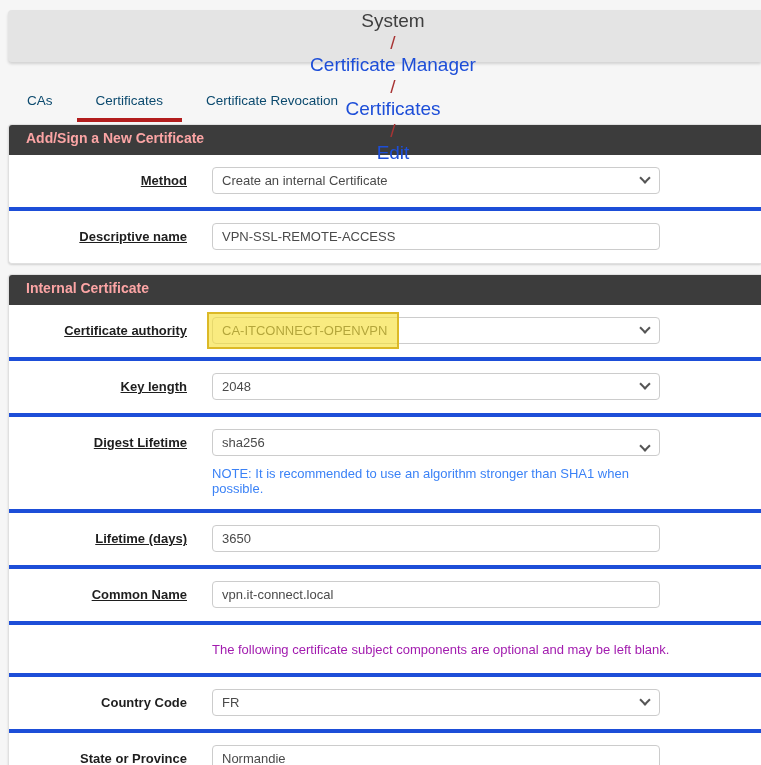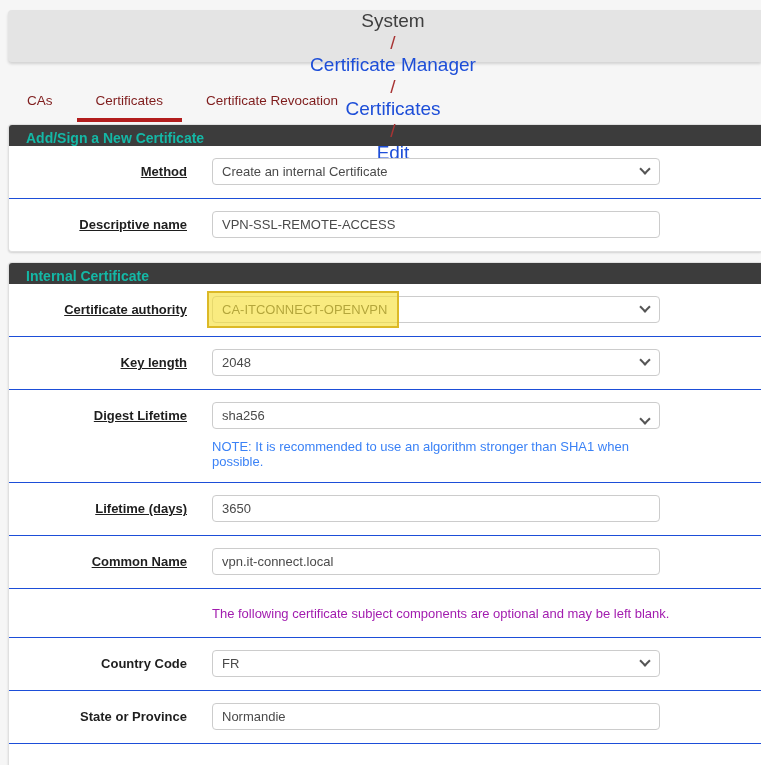--- a/index.html
+++ b/index.html
@@ -31,21 +31,21 @@
   
   .tabs {
     margin: 26px 0 0 8px;
     display: flex;
     height: 36px;
   }
   .tab {
     padding: 0 19px;
     margin-right: 5px;
     font-size: 13.5px;
-    color: #7f1d1d;
+    color: #0c4a6e;
     line-height: 26px;
     cursor: pointer;
     border-bottom: 4px solid transparent;
     align-self: flex-start;
     height: 34px;
   }
   .tab.active { border-bottom-color: #b21d1d; }
 
   
   .panel {
@@ -53,32 +53,32 @@
     width: calc(100% - 8px);
     background: #fff;
     border: 1px solid #e0e0e0;
     border-right: none;
     border-radius: 4px 0 0 4px;
     box-shadow: 0 1px 2px rgba(0,0,0,.15);
   }
   .panel:first-of-type { margin-top: 22px; }
   .panel-heading {
     background: #3c3c3c;
-    color: #14b8a6;
+    color: #fca5a5;
     font-weight: bold;
     font-size: 14px;
-    height: 21px;
+    height: 30px;
     line-height: 26px;
     padding: 0 17px;
     border-radius: 3px 0 0 0;
   }
   .frow {
     display: flex;
     padding: 12px 0 13px 0;
-    border-bottom: 1px solid #1d4ed8;
+    border-bottom: 4px solid #1d4ed8;
   }
   .frow:last-child { border-bottom: none; }
   .flabel {
     flex: 0 0 178px;
     text-align: right;
     font-size: 13px;
     font-weight: bold;
     color: #1e1e1e;
     padding-top: 6px;
   }

